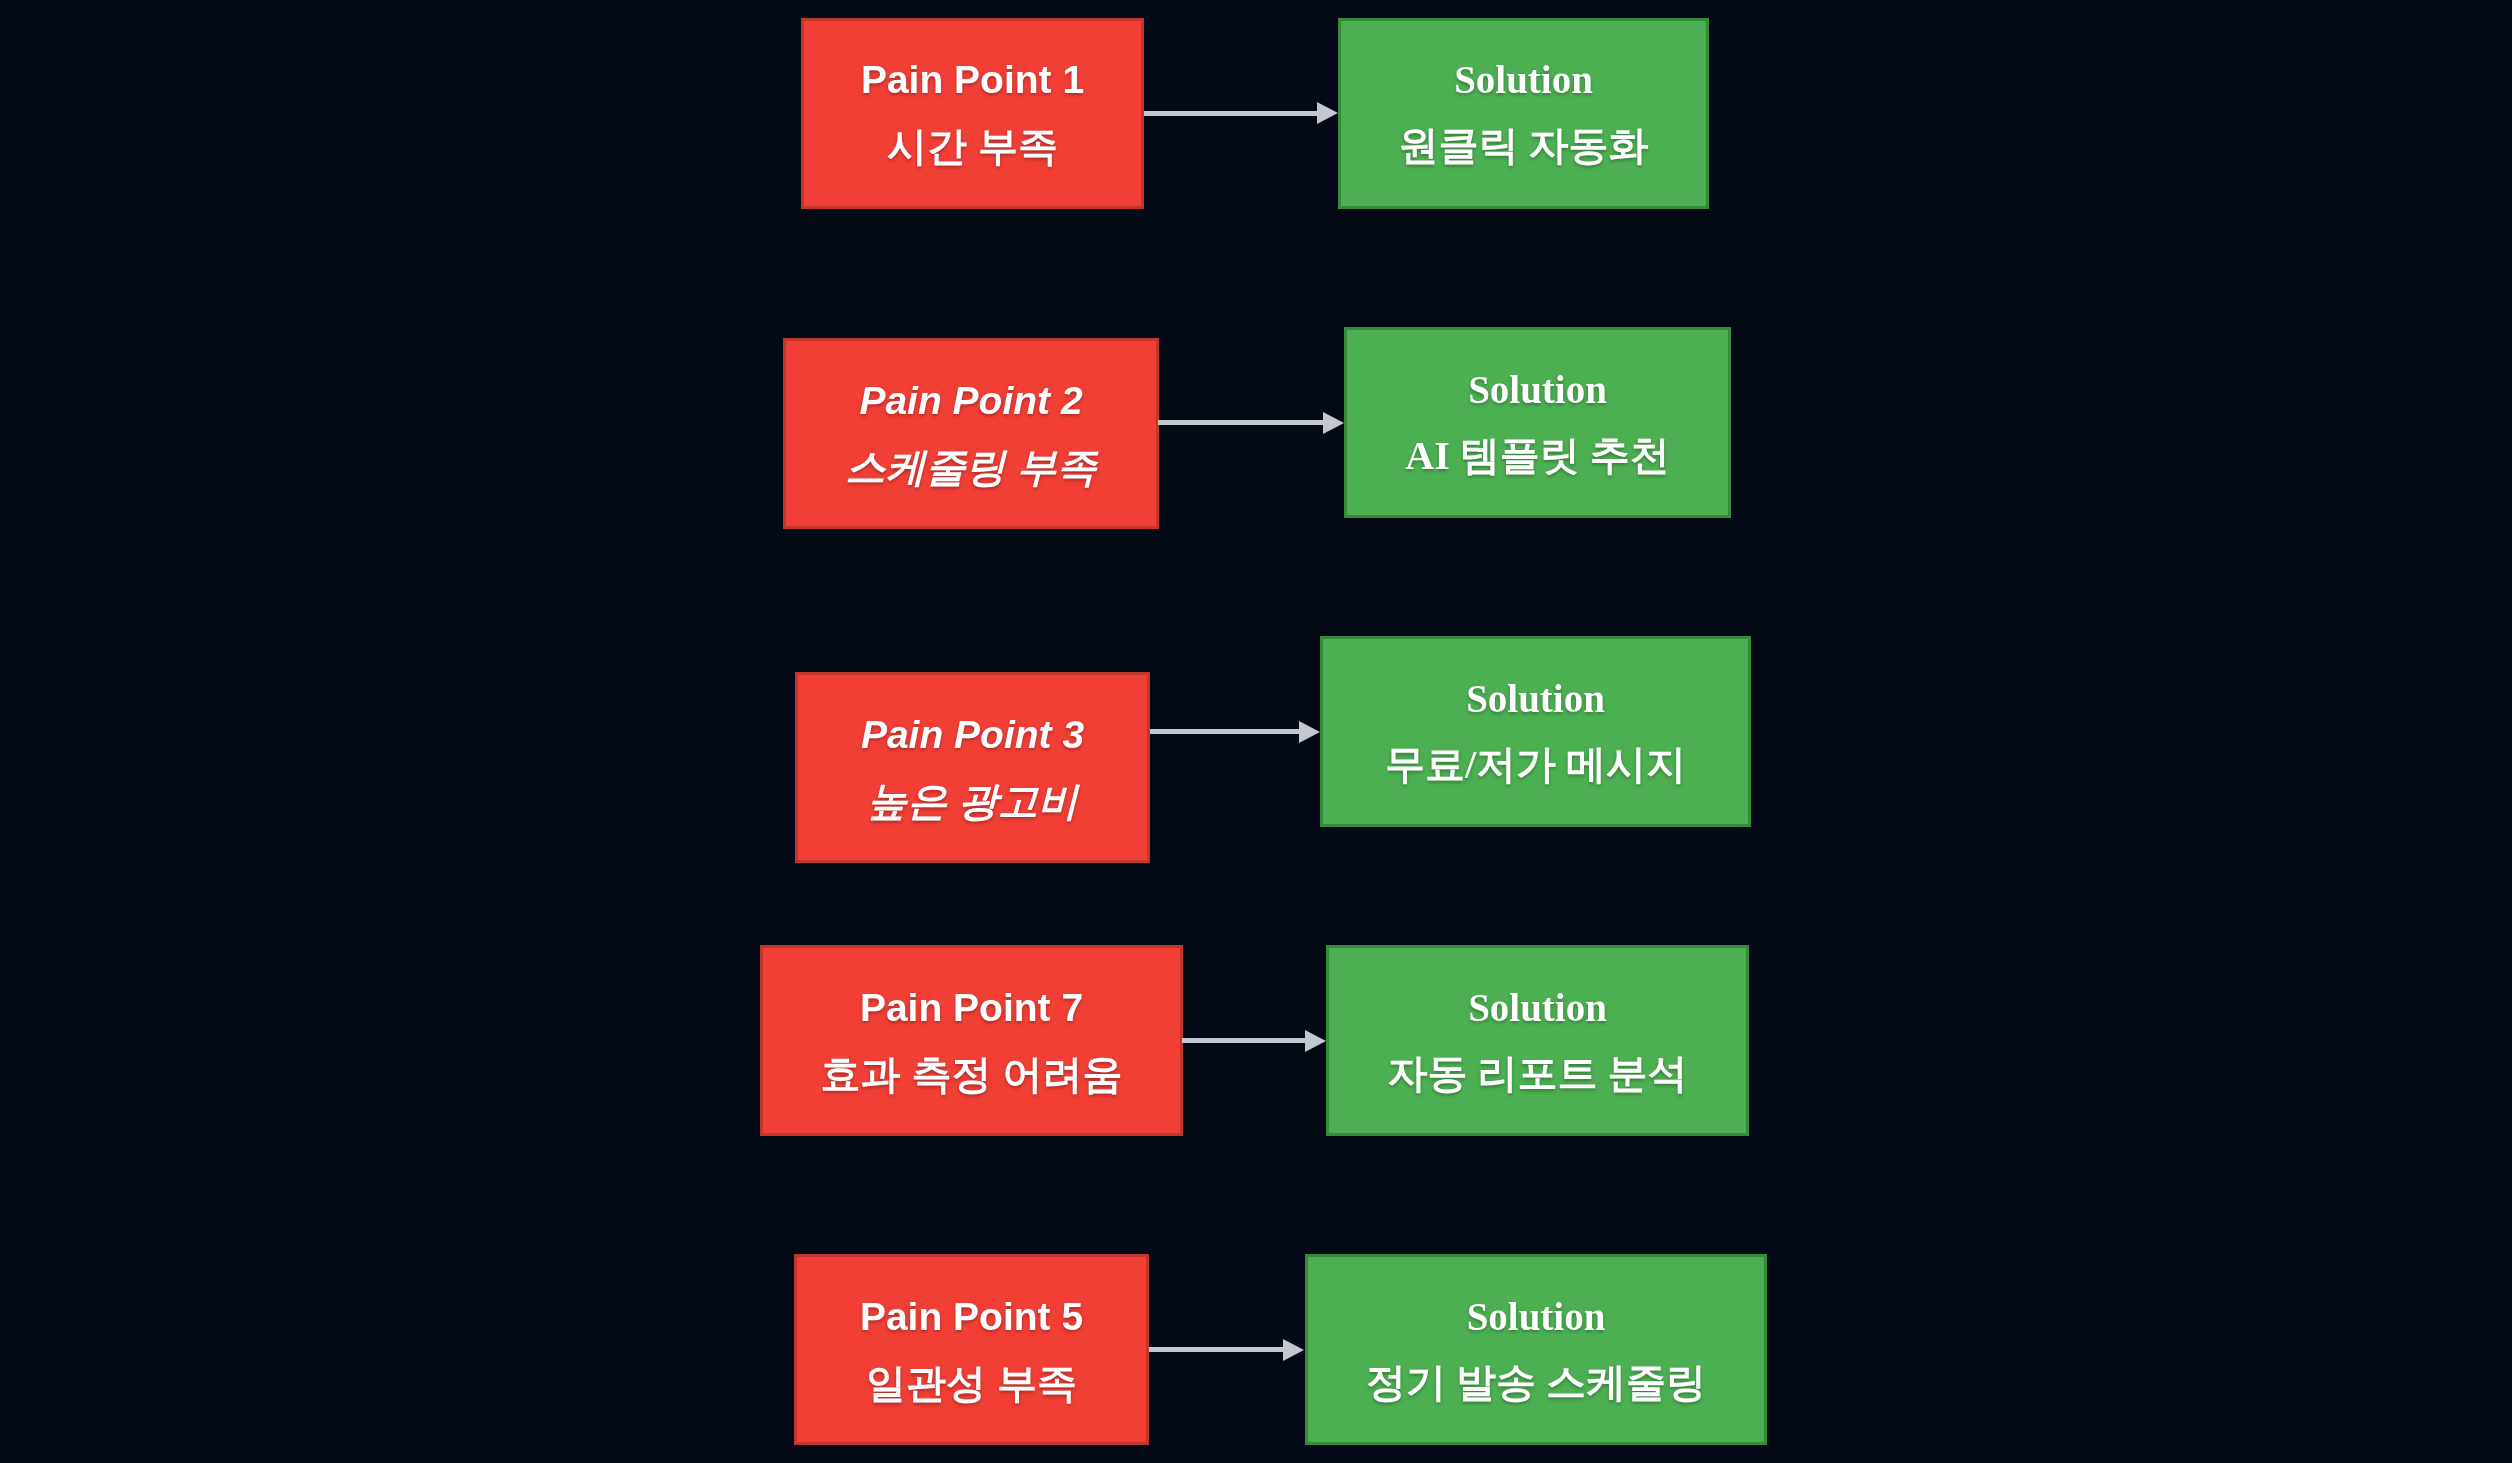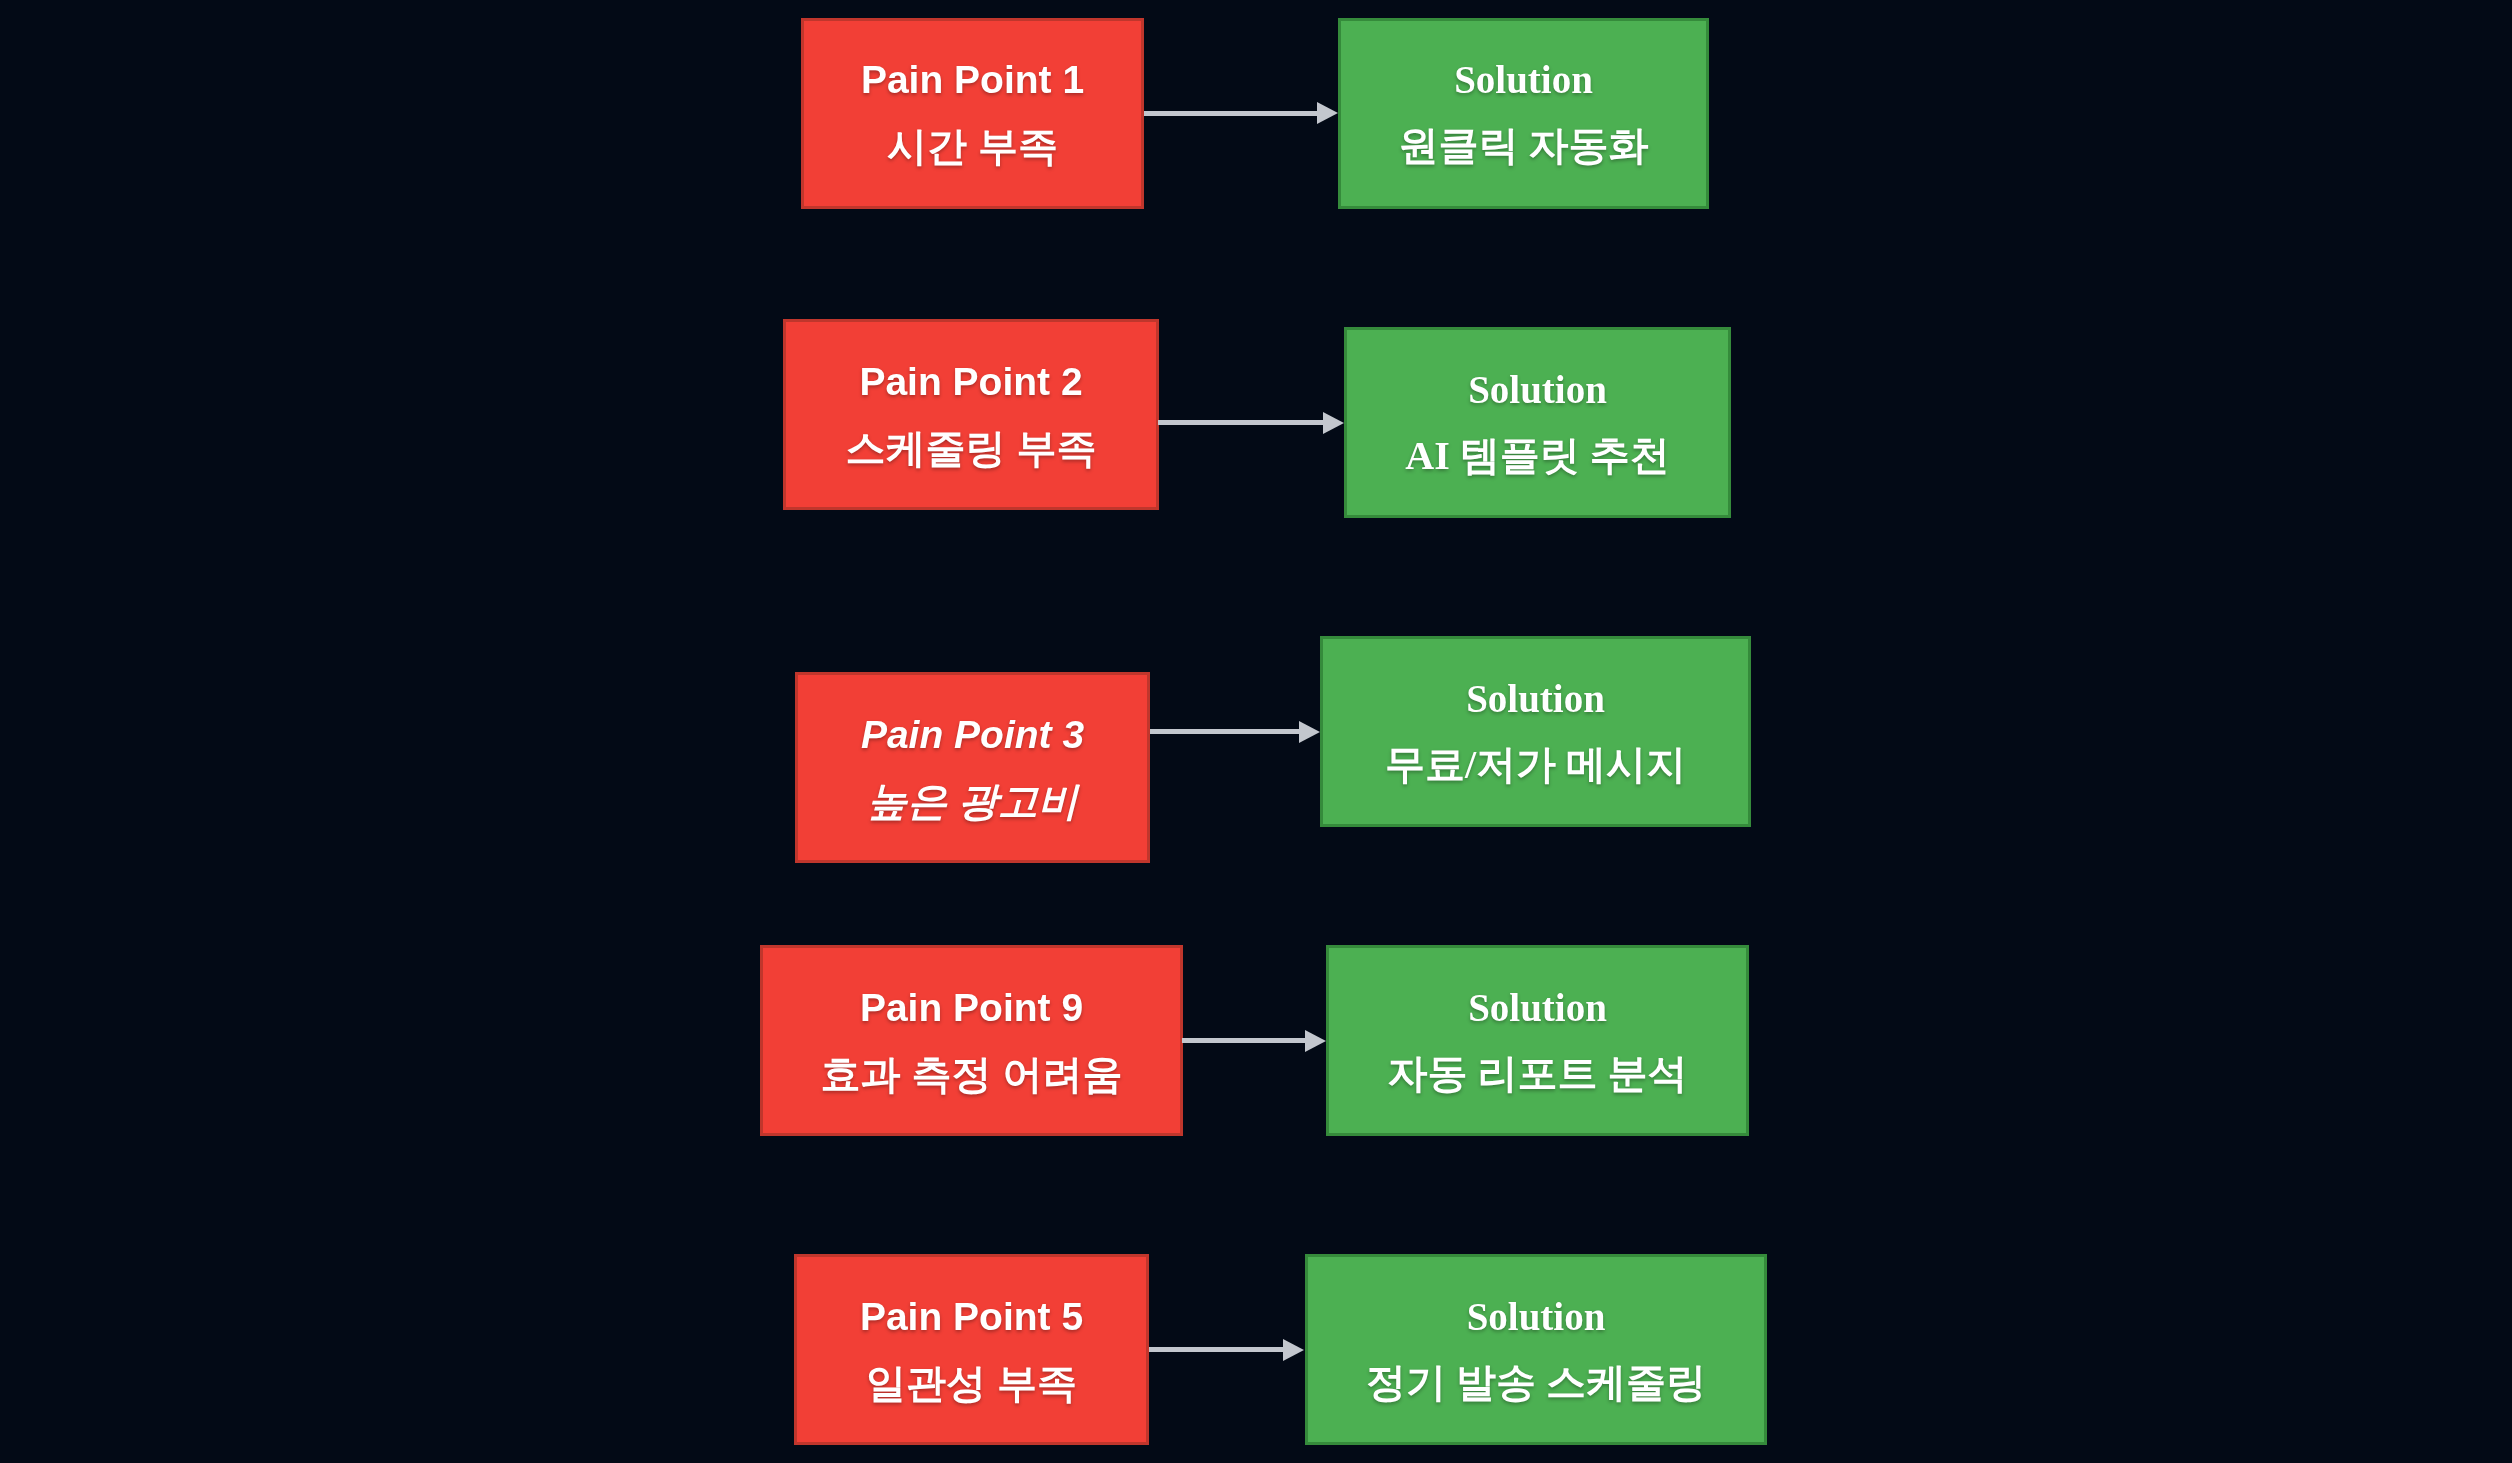--- a/index.html
+++ b/index.html
@@ -67,21 +67,21 @@
     border-left: 21px solid var(--arrow, #c3c7ce);
   }
 
   
   .r1 .pain       { left: 801px;  top: 17.5px;   width: 343px; }
   .r1 .sol        { left: 1338px; top: 17.5px;   width: 371px; }
   .r1 .arrow-line { left: 1144px; top: 111px;  width: 174px; }
   .r1 .arrow-head { left: 1317px; top: 102px; }
 
   
-  .r2 .pain       { left: 783px;  top: 319px;  width: 376px; }
+  .r2 .pain       { left: 783px;  top: 338px;  width: 376px; font-style: italic; }
   .r2 .sol        { left: 1344px; top: 327px;  width: 387px; }
   .r2 .arrow-line { left: 1158px; top: 420px;  width: 165px; }
   .r2 .arrow-head { left: 1323px; top: 412px; }
 
   
   .r3 .pain       { left: 795px;  top: 672px;  width: 355px; font-style: italic; }
   .r3 .sol        { left: 1320px; top: 636px;  width: 431px; }
   .r3 .arrow-line { left: 1150px; top: 729px;  width: 150px; }
   .r3 .arrow-head { left: 1299px; top: 721px; }
 
@@ -136,21 +136,21 @@
     <div class="arrow-line"></div>
     <div class="arrow-head"></div>
     <div class="box sol">
       <div class="line1">Solution</div>
       <div class="line2">무료/저가 메시지</div>
     </div>
   </div>
 
   <div class="row r4">
     <div class="box pain">
-      <div class="line1">Pain Point 9</div>
+      <div class="line1">Pain Point 7</div>
       <div class="line2">효과 측정 어려움</div>
     </div>
     <div class="arrow-line"></div>
     <div class="arrow-head"></div>
     <div class="box sol">
       <div class="line1">Solution</div>
       <div class="line2">자동 리포트 분석</div>
     </div>
   </div>
 

